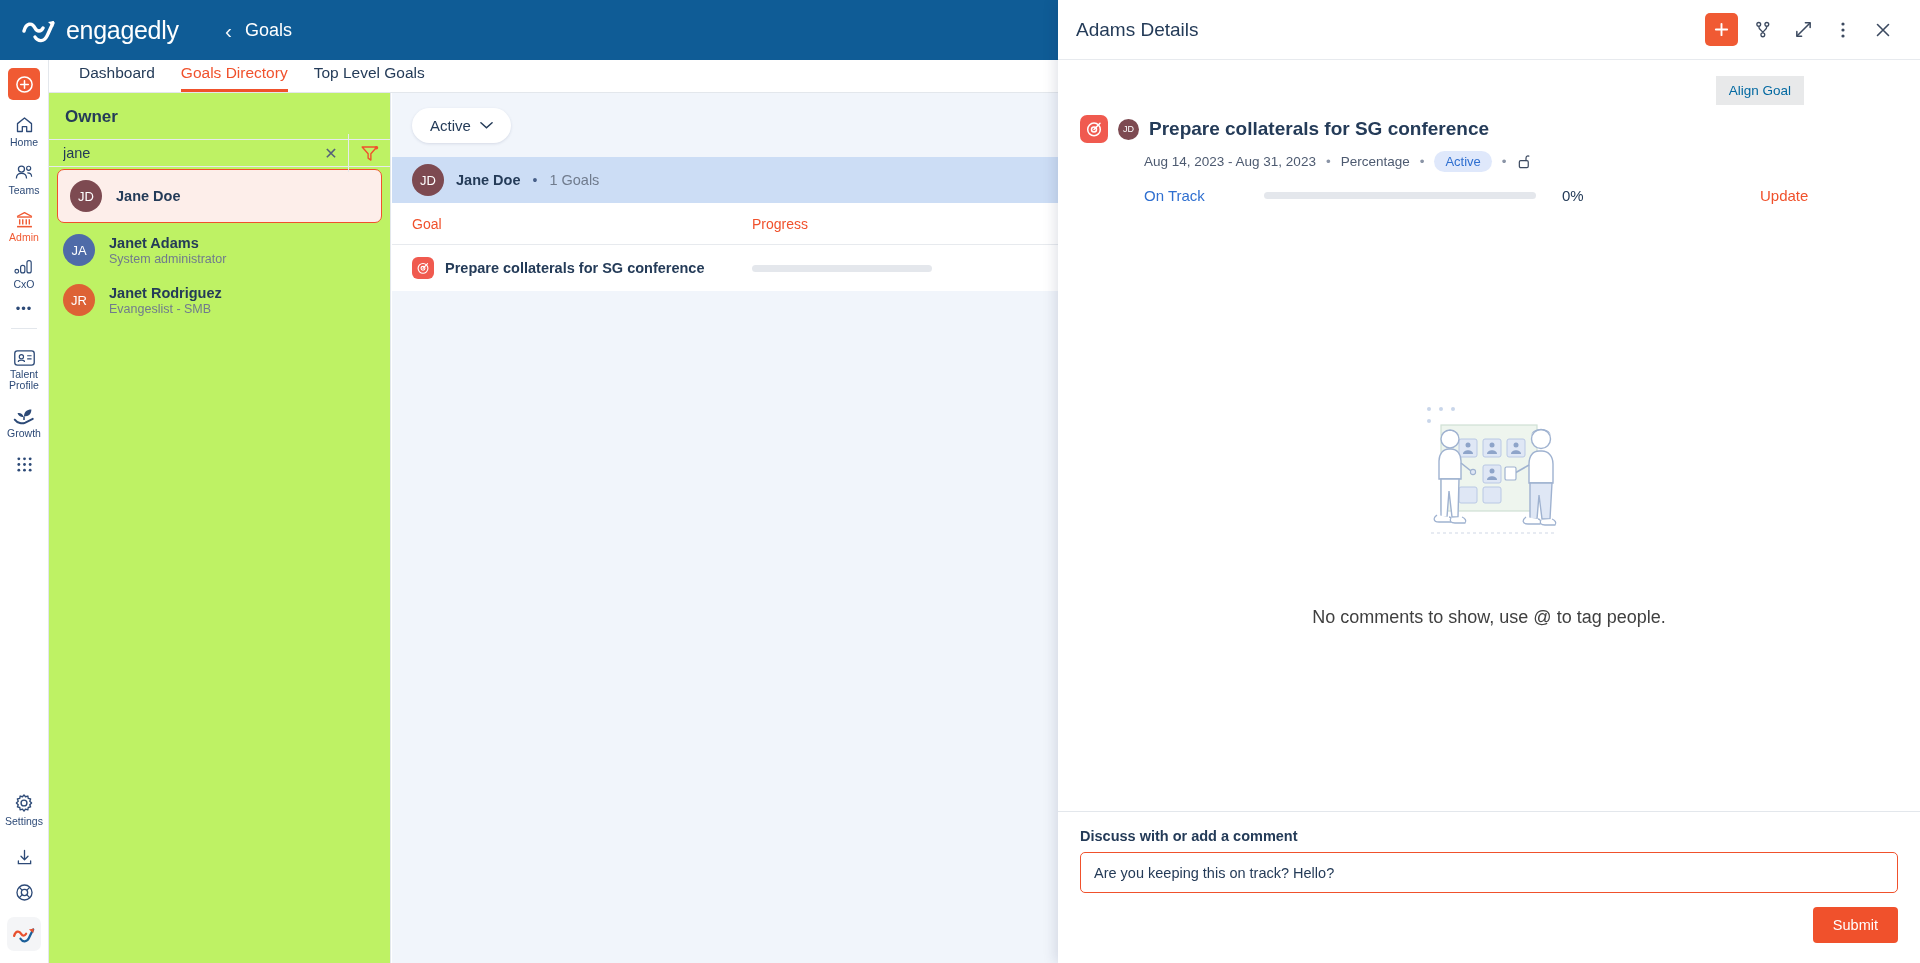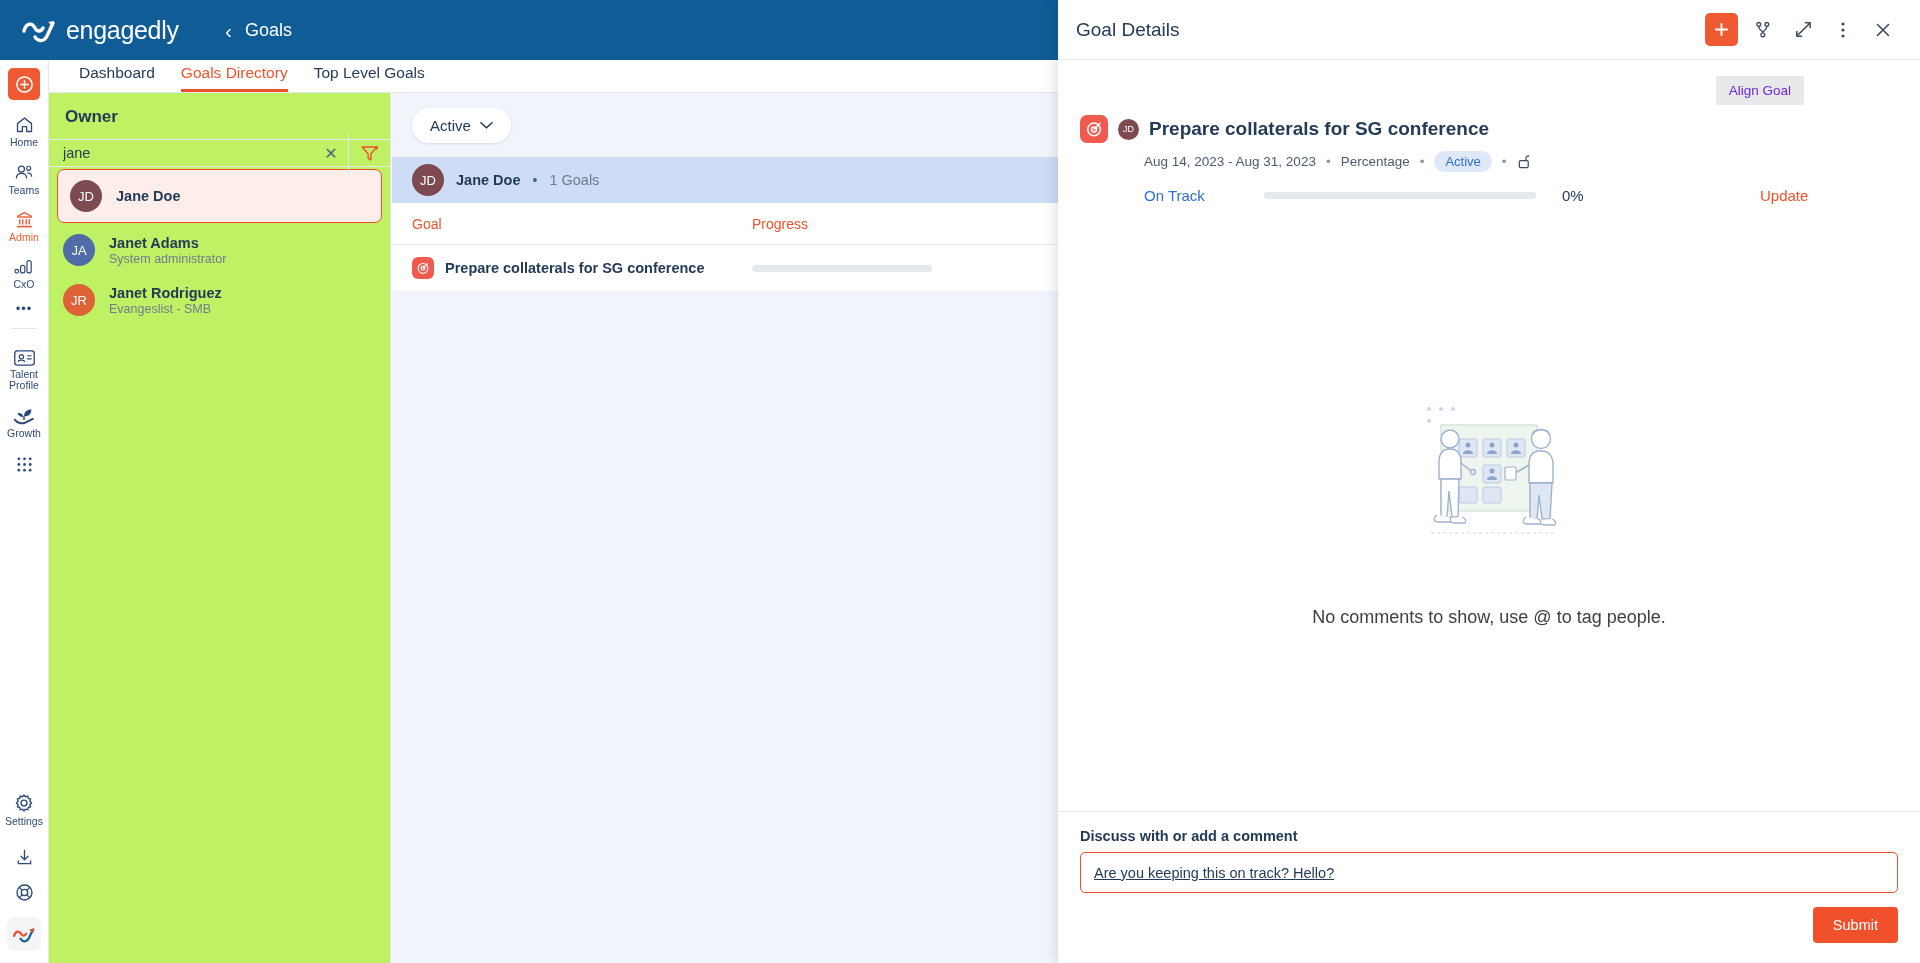--- a/index.html
+++ b/index.html
@@ -138,21 +138,21 @@
   #drawer-actions { display: flex; align-items: center; gap: 10px; }
   #drawer-add {
     width: 33px; height: 33px; border-radius: 5px; background: #f05a33;
     display: flex; align-items: center; justify-content: center; cursor: pointer;
   }
   .hicon { width: 30px; height: 30px; display:flex; align-items:center; justify-content:center; cursor:pointer; color:#3c4a60;}
 
   #goal-summary { padding: 16px 22px 0 22px; flex: 0 0 auto; }
   #align-row { display: flex; justify-content: flex-end; padding-right: 94px; }
   #align-pill {
-    background: #e8e9ea; color: #6d28d9; font-size: 13.5px;
+    background: #e8e9ea; color: #0369a1; font-size: 13.5px;
     padding: 7px 13px; border-radius: 0; cursor: pointer;
   }
   #title-row { display: flex; align-items: center; gap: 10px; margin-top: 10px; }
   .goal-icon-lg {
     width: 28px; height: 28px; border-radius: 7px; background: #f05a4f;
     display: flex; align-items: center; justify-content: center; flex:0 0 auto;
   }
   .avatar-sm { width: 21px; height: 21px; border-radius: 50%; font-size: 9px; }
   #goal-title-text { font-size: 19px; font-weight: bold; }
   #meta-row {
@@ -196,21 +196,20 @@
   #empty-text { font-size: 18px; color: #404040; margin-top: 8px; }
 
   #comment-area {
     flex: 0 0 auto; border-top: 1px solid #e3e7ec; padding: 16px 22px 20px 22px;
   }
   #comment-label { font-size: 14.5px; font-weight: bold; margin-bottom: 8px; }
   #comment-input {
     width: 100%; height: 41px; border: 1.5px solid #f0512c; border-radius: 5px;
     padding: 16px 13px; font-size: 14.5px; color: #243b58; outline: none;
     font-family: "Liberation Sans", sans-serif;
-    text-decoration: underline;
   }
   #submit-row { display: flex; justify-content: flex-end; margin-top: 14px; }
   #submit-btn {
     background: #f0512c; color: #fff; border: none; border-radius: 4px;
     font-size: 14.5px; padding: 10px 20px; cursor: pointer;
     font-family: "Liberation Sans", sans-serif;
   }
 </style>
 </head>
 <body>
@@ -448,21 +447,21 @@
       <div style="padding-left:10px;">
         <div id="goal-progress-track"></div>
       </div>
     </div>
   </div>
 </div>
 
 <div id="drawer">
 
   <div id="drawer-head">
-    <span id="drawer-title">Goal Details</span>
+    <span id="drawer-title">Adams Details</span>
     <div id="drawer-actions">
       <div id="drawer-add">
         <svg width="17" height="17" viewBox="0 0 18 18">
           <path d="M9 3 V15 M3 9 H15" stroke="#fff" stroke-width="2" stroke-linecap="round"></path>
         </svg>
       </div>
       <div class="hicon">
         <svg width="19" height="19" viewBox="0 0 20 20">
           <circle cx="5" cy="4.6" r="2" fill="none" stroke="#3c4a60" stroke-width="1.4"></circle>
           <circle cx="13.5" cy="4.6" r="2" fill="none" stroke="#3c4a60" stroke-width="1.4"></circle>

